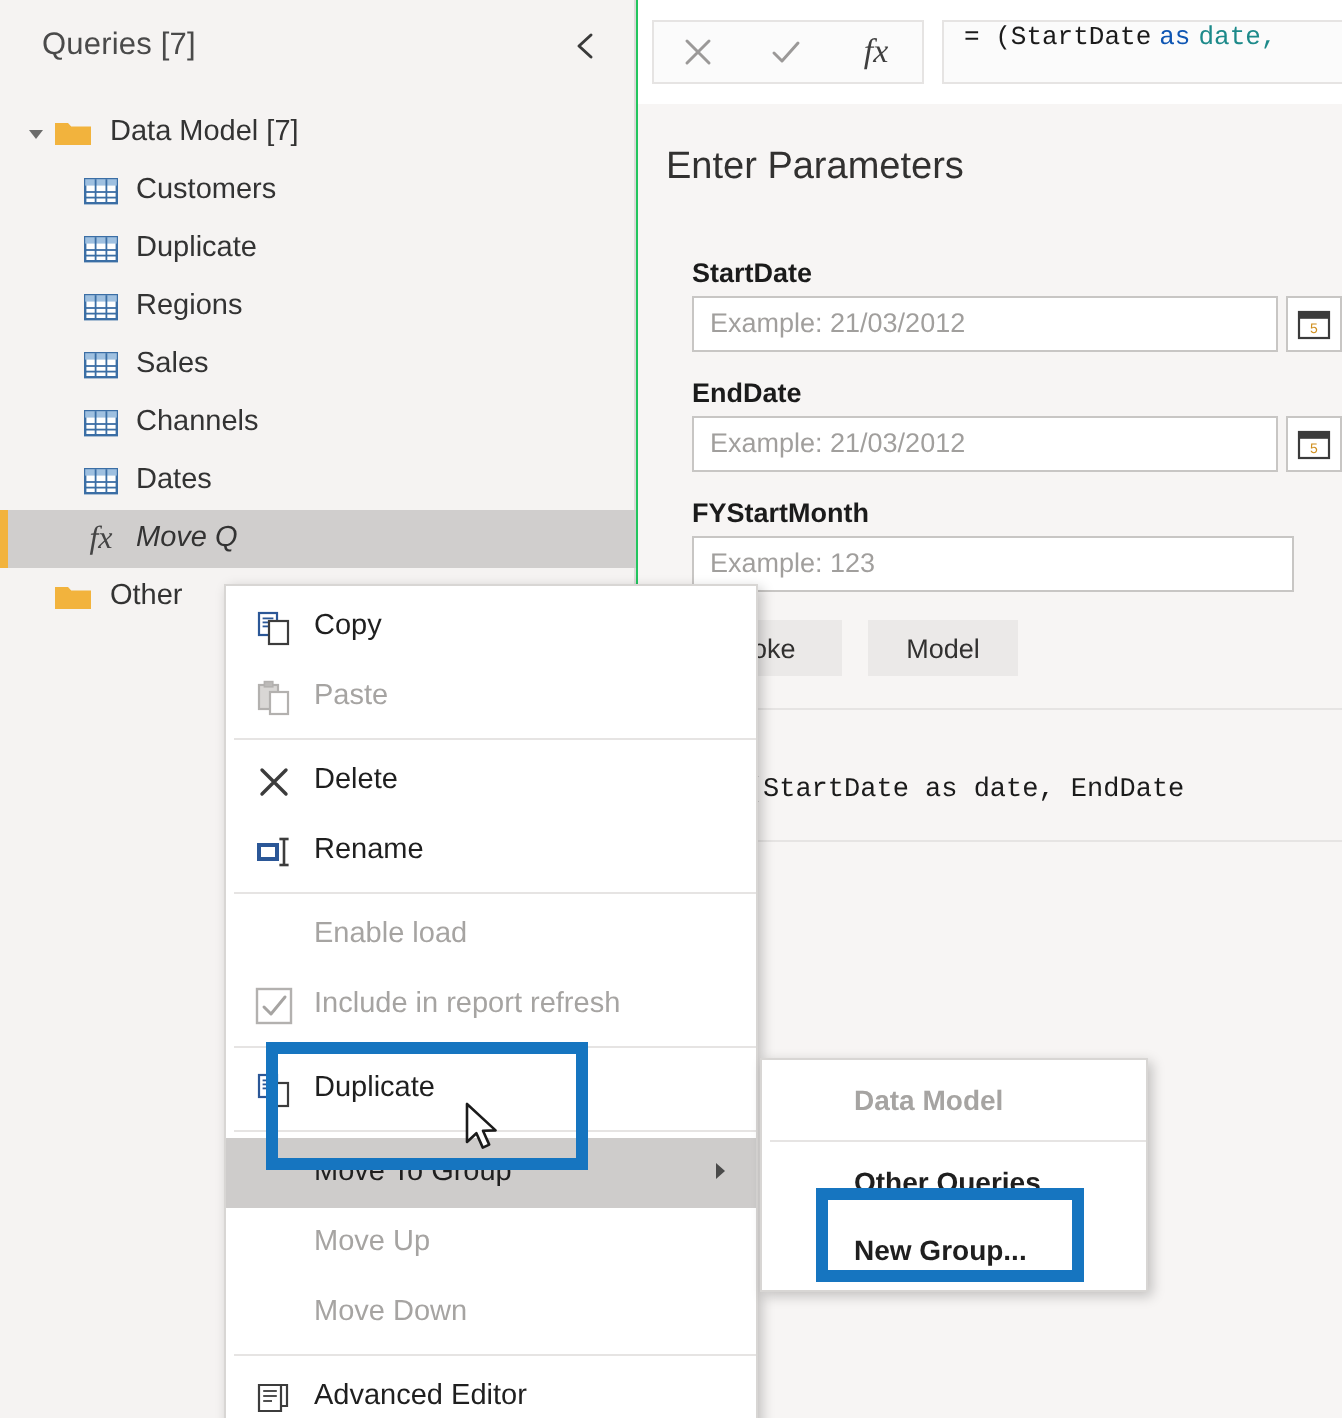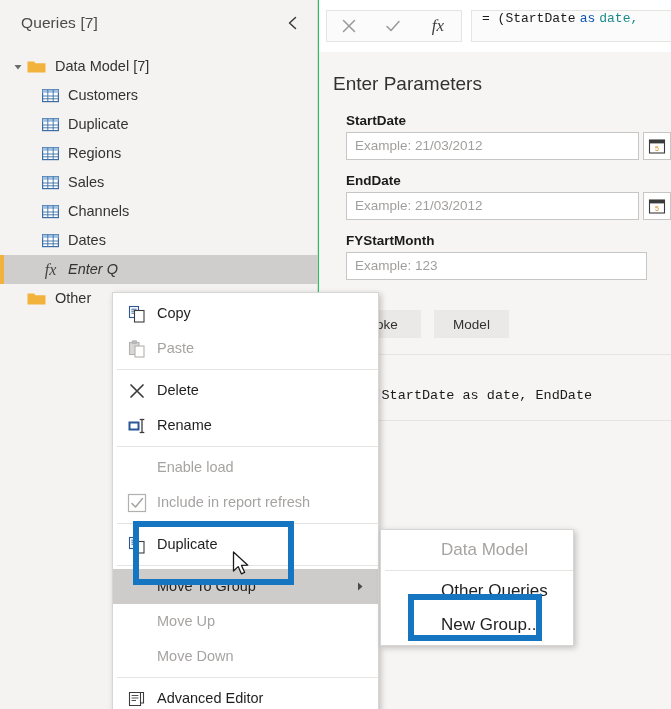--- a/index.html
+++ b/index.html
@@ -182,20 +182,21 @@
     position: absolute;
     left: 27px;
     width: 325px;
   }
   .field-label {
     font-size: 13.5px;
     color: #1b1b1b;
     font-weight: 600;
     margin-bottom: 4px;
     line-height: 1;
+    margin-top: 16px;
   }
   .field-row { display: flex; align-items: stretch; }
   .field-input {
     width: 301px;
     height: 28px;
     background: #ffffff;
     border: 1px solid #c8c6c4;
     display: flex;
     align-items: center;
     padding-left: 8px;
@@ -315,25 +316,26 @@
     background: #ffffff;
     border: 1px solid #d8d6d4;
     box-shadow: 2px 2px 6px rgba(0,0,0,0.22);
     padding: 3px 0;
     z-index: 50;
   }
   .sub-item {
     display: flex;
     align-items: center;
     height: 34px;
-    padding-left: 60px;
-    font-size: 17px;
+    padding-left: 46px;
+    font-size: 14px;
     color: #1f1f1f;
     cursor: pointer;
     white-space: nowrap;
+    font-weight: bold;
   }
   .sub-item.disabled { color: #a6a4a2; cursor: default; }
 
   
   .annot {
     position: absolute;
     border: 6px solid #1675c0;
     z-index: 60;
     pointer-events: none;
   }
@@ -460,21 +462,21 @@
             <line x1="11.2" y1="1.6" x2="11.2" y2="13.6" stroke="#3b6ea5" stroke-width="0.9"></line>
             <line x1="0.6" y1="8.0" x2="16.4" y2="8.0" stroke="#3b6ea5" stroke-width="0.9"></line>
             <line x1="0.6" y1="10.8" x2="16.4" y2="10.8" stroke="#3b6ea5" stroke-width="0.9"></line>
           </svg>
         </span>
         <span class="tree-label">Dates</span>
       </div>
 
       <div class="tree-row child selected">
         <span class="fx-icon">fx</span>
-        <span class="tree-label italic">Enter  Q</span>
+        <span class="tree-label italic">Move  Q</span>
       </div>
 
       <div class="tree-row group">
         <span class="tri"></span>
         <span class="folder-icon">
           <svg width="19" height="15" viewBox="0 0 19 15">
             <path d="M0.5 2.5 L7 2.5 L8.6 4.2 L18.5 4.2 L18.5 13.5 L0.5 13.5 Z" fill="#f2b33d"></path>
           </svg>
         </span>
         <span class="tree-label">Other</span>

